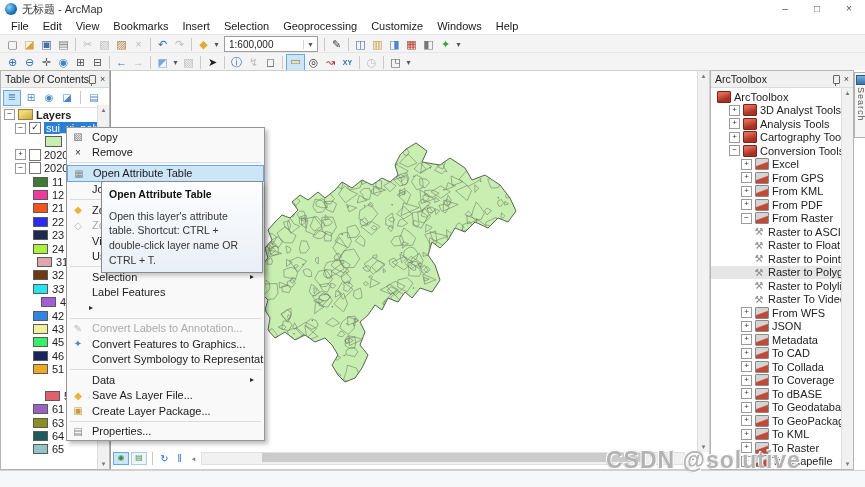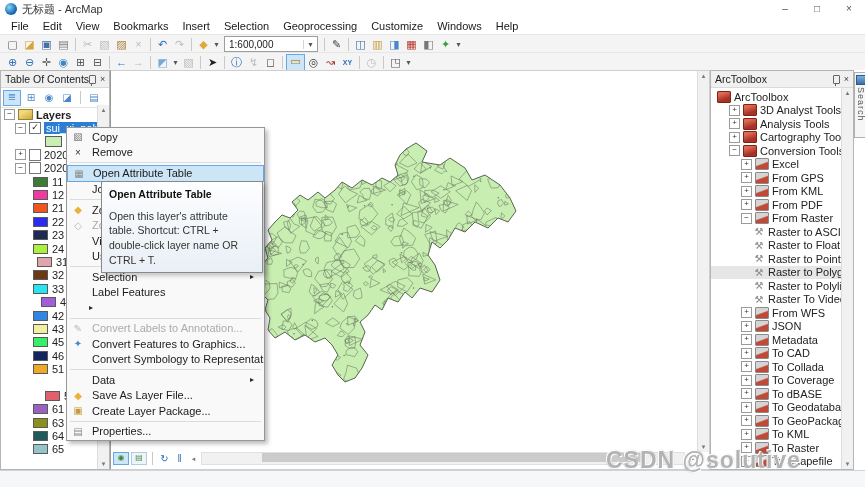--- a/index.html
+++ b/index.html
@@ -773,21 +773,21 @@
           <span>24</span>
         </div>
         <div class="trow" style="padding-left: 36px;">
           <span class="chip" style="background: rgb(224, 164, 172);"></span>
           <span>31</span>
         </div>
         <div class="trow" style="padding-left: 32px;">
           <span class="chip" style="background: rgb(107, 58, 20);"></span>
           <span>32</span>
         </div>
-        <div class="trow" style="padding-left: 32px;">
+        <div class="trow" style="padding-left: 32px; font-style: italic;">
           <span class="chip" style="background: rgb(40, 228, 238);"></span>
           <span>33</span>
         </div>
         <div class="trow" style="padding-left: 40px;">
           <span class="chip" style="background: rgb(165, 92, 217);"></span>
           <span>41</span>
         </div>
         <div class="trow" style="padding-left: 32px;">
           <span class="chip" style="background: rgb(47, 134, 227);"></span>
           <span>42</span>

